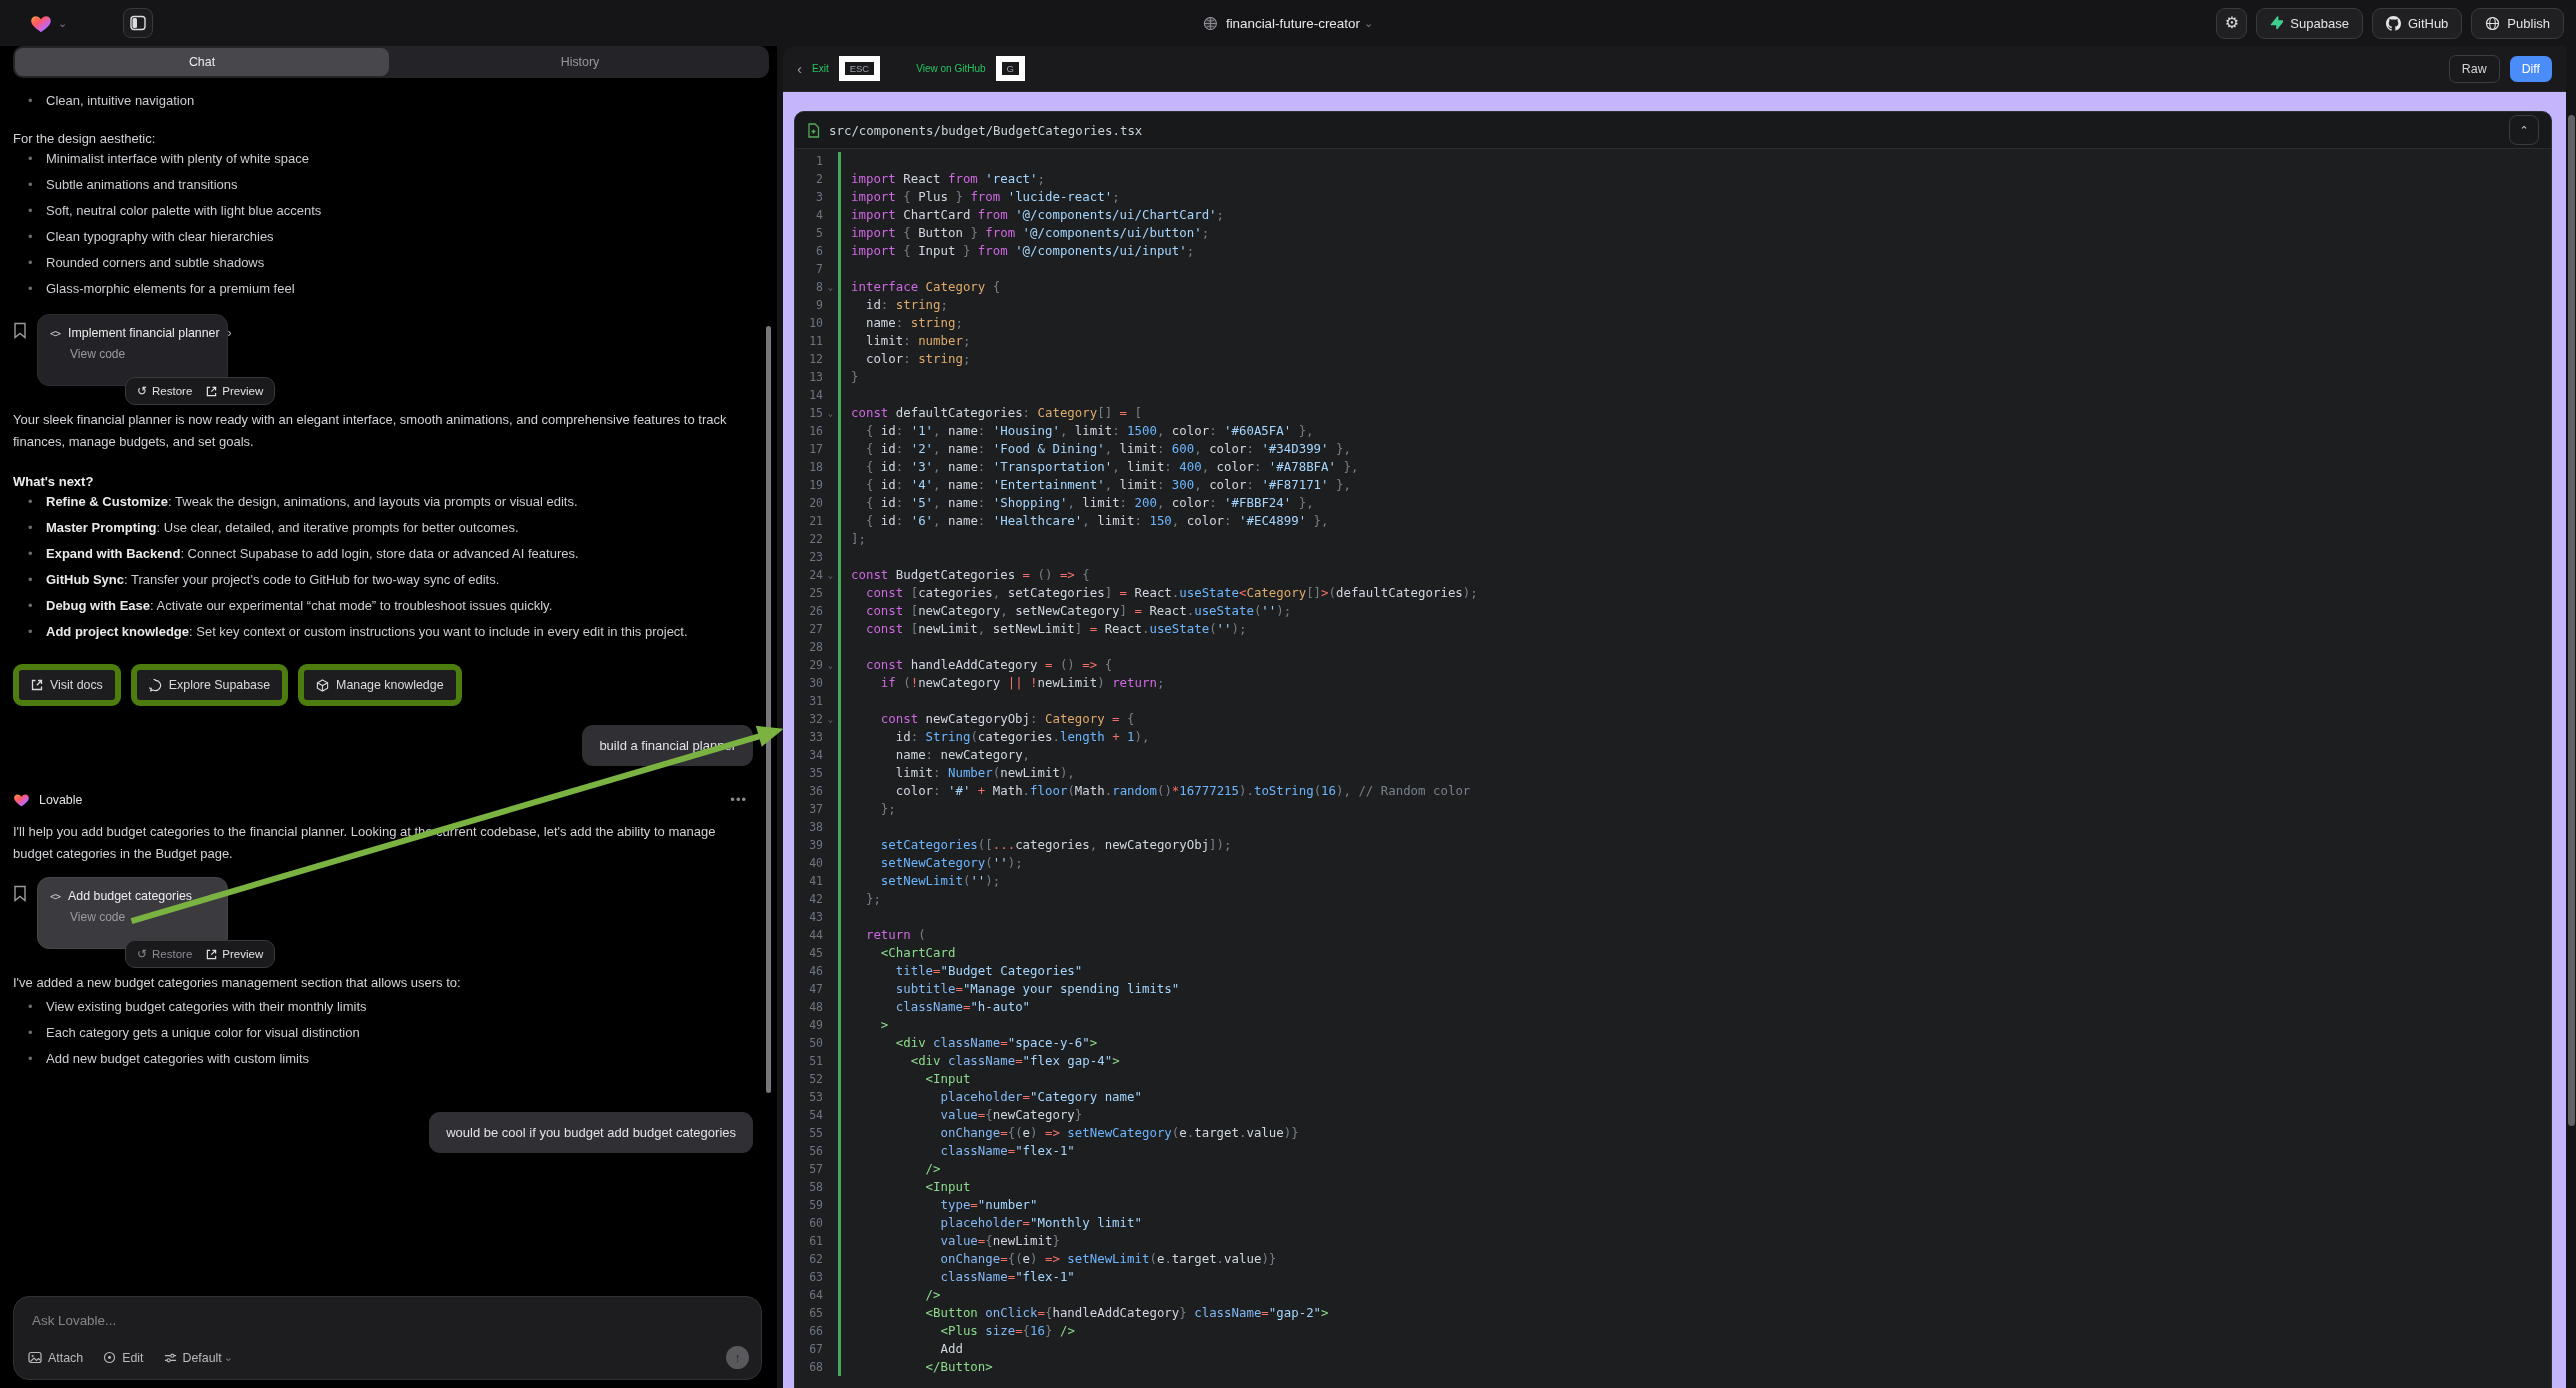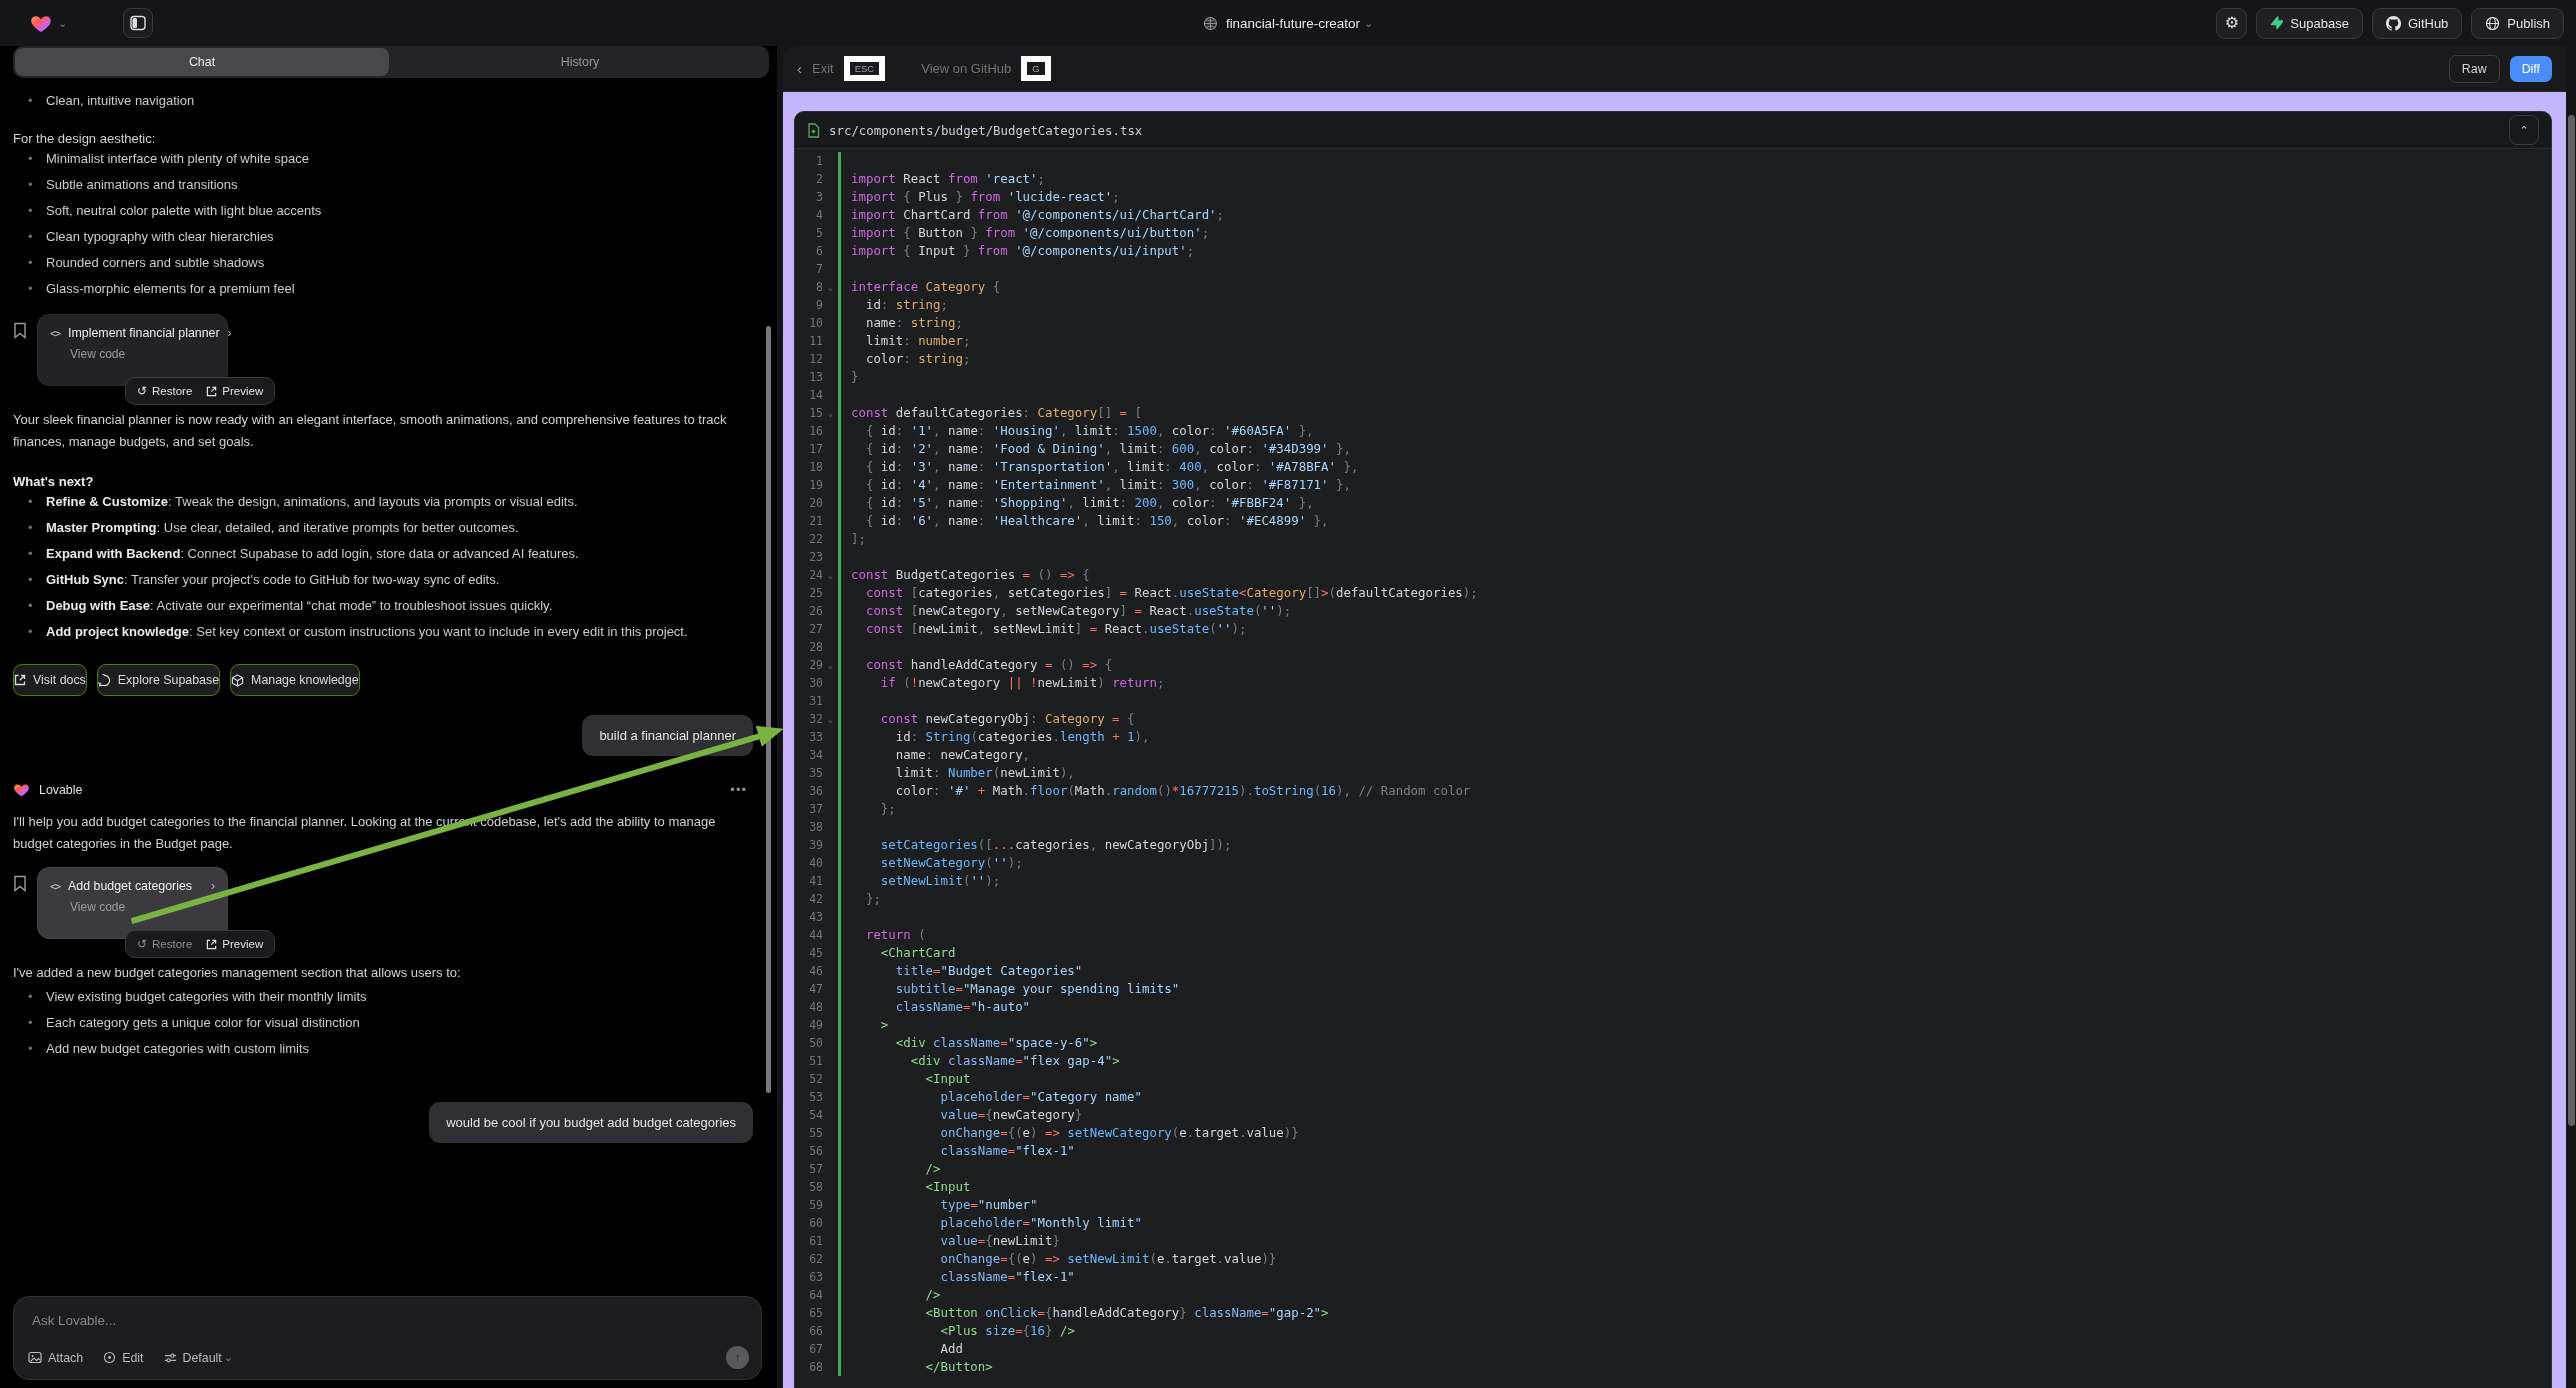--- a/index.html
+++ b/index.html
@@ -45,21 +45,21 @@
   .cc-brackets{font-family:"DejaVu Sans Mono",monospace;font-size:10px;color:#c9c9cf;letter-spacing:-1px;}
   .cc-title{font-size:12.4px;color:#ececef;white-space:nowrap;flex:1;}
   .cc-chev{color:#b9b9bf;font-size:12px;}
   .cc-sub{font-size:12px;color:#9a9aa1;margin:7px 0 0 20px;}
   .rp-pill{position:absolute;left:88px;top:63px;display:flex;align-items:center;gap:14px;background:#1a1a1d;border:1px solid #39393e;border-radius:10px;height:26px;padding:0 11px;white-space:nowrap;}
   .rp-item{display:flex;align-items:center;gap:5px;font-size:11.5px;color:#e2e2e6;}
   .rp-item.dim{color:#8b8b92;}
   .rp-ico{font-size:12px;line-height:1;}
 
   .foot-btns{display:flex;gap:10px;margin-top:19px;}
-  .foot-btn{display:flex;align-items:center;gap:7px;height:30px;padding:0 0;border:1px solid #4d7c0f;background:#1d1d20;border-radius:9px;font-size:12.4px;color:#dadade;white-space:nowrap;}
+  .foot-btn{display:flex;align-items:center;gap:7px;height:30px;padding:0 12px;border:6px solid #4d7c0f;background:#1d1d20;border-radius:9px;font-size:12.4px;color:#dadade;white-space:nowrap;}
 
   .chip-row{display:flex;justify-content:flex-end;margin-top:19px;}
   .chip{background:#303034;border-radius:11px;padding:13px 17px;font-size:13px;color:#e3e3e7;max-width:418px;}
   .lov-head{display:flex;align-items:center;gap:9px;margin-top:26px;}
   .lov-heart{width:17px;height:15px;}
   .lov-name{font-size:12.4px;color:#e3e3e7;flex:1;}
   .dots{color:#8a8a90;font-size:13px;letter-spacing:1px;margin-right:6px;}
   .para.m14{margin-top:14px;}
 
   
@@ -68,21 +68,21 @@
   .ci-row{position:absolute;left:14px;right:12px;bottom:10px;display:flex;align-items:center;gap:20px;}
   .ci-item{display:flex;align-items:center;gap:6px;font-size:12.4px;color:#b9b9bf;}
   .ci-spacer{flex:1;}
   .send-btn{width:23px;height:23px;border-radius:50%;background:#58585d;display:flex;align-items:center;justify-content:center;color:#242427;font-size:12px;}
   .chat-sb{position:absolute;right:6px;top:280px;width:5px;height:767px;border-radius:3px;background:#77777d;}
 
   
   .right-panel{position:absolute;left:783px;top:46px;right:10px;bottom:0;background:#141416;border-top-left-radius:12px;overflow:hidden;}
   .exit-bar{position:relative;height:46px;background:#1a1a1d;border-bottom:1px solid #28282b;display:flex;align-items:center;padding:0 14px;gap:10px;box-sizing:border-box;}
   .xb-back{color:#9c9ca3;font-size:15px;}
-  .xb-txt{font-size:13px;color:#737373;}
+  .xb-txt{font-size:10px;color:#22c55e;}
   .key-badge{border:6px solid #ffffff;border-radius:0;font-size:9.5px;color:#9ca0a6;padding:2px 5px;line-height:1;}
   .xb-gh{margin-left:26px;}
   .xb-spacer{flex:1;}
   .raw-btn{height:26px;padding:0 12px;border:1px solid #3c3c41;border-radius:7px;font-size:12.4px;color:#d6d6da;display:flex;align-items:center;background:transparent;}
   .diff-btn{height:26px;padding:0 12px;border-radius:7px;font-size:12.4px;color:#fff;display:flex;align-items:center;background:#4b8df8;}
   .code-region{position:absolute;left:0;right:0;top:46px;bottom:0;background:#c4b5fd;}
   .file-card{position:absolute;left:11px;right:14px;top:19px;bottom:-6px;background:#1c1e20;border:1px solid #2c2f32;border-radius:10px 10px 0 0;overflow:hidden;}
   .fc-head{height:36px;background:#17191b;border-bottom:1px solid #2b2e30;display:flex;align-items:center;padding:0 12px;gap:9px;}
   .fc-path{font-family:"DejaVu Sans Mono",monospace;font-size:12.4px;color:#c9d1d9;flex:1;}
   .fc-collapse{width:28px;height:28px;border:1px solid #3a3d40;border-radius:8px;display:flex;align-items:center;justify-content:center;color:#c6ccd2;font-size:11px;}

